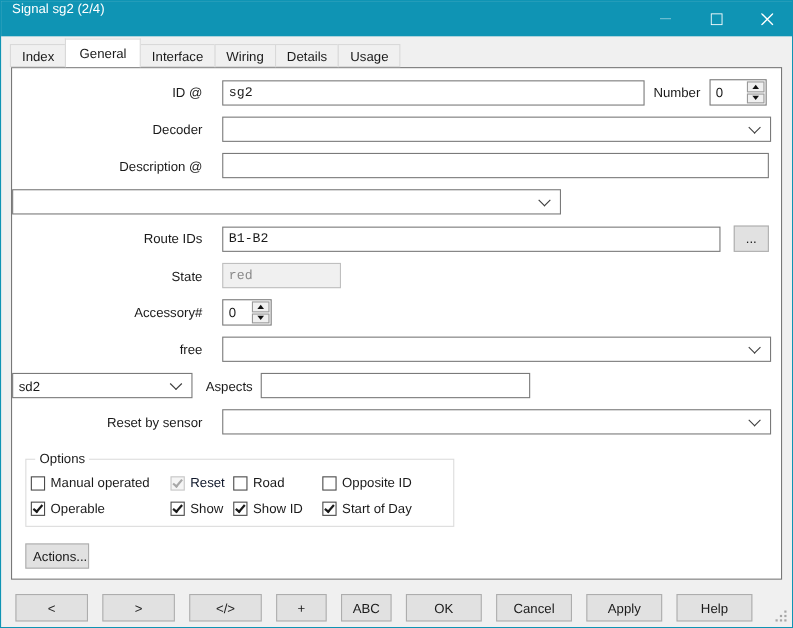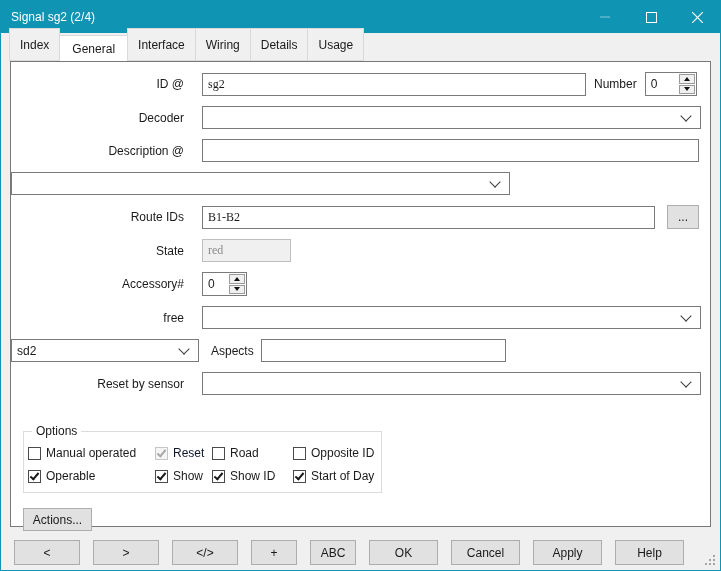--- a/index.html
+++ b/index.html
@@ -2,70 +2,70 @@
 <html><head>
 <meta charset="utf-8">
 <style>
   html,body{margin:0;padding:0;background:#cfcfcf;}
   .window{
     width:721px;height:571px;box-sizing:border-box;position:relative;
     border:1px solid #0f94b4;background:#f0f0f0;overflow:hidden;
     font-family:"Liberation Sans",sans-serif;font-size:12px;color:#1a1a1a;
   }
   
-  .titlebar{height:32px;background:#0f94b4;display:flex;align-items:center;color:#fff;}
+  .titlebar{height:32px;background:#0f94b4;display:flex;color:#fff;}
   .title{padding-left:10px;font-size:12px;}
   .win-controls{margin-left:auto;display:flex;height:100%;}
   .wbtn{width:46px;height:100%;display:flex;align-items:center;justify-content:center;}
   .wbtn.min svg{opacity:.5;}
   
   .tabs{height:28px;display:flex;align-items:flex-end;padding-left:8px;}
-  .tab{height:33px;padding:0 10px;display:flex;align-items:center;background:#f0f0f0;
+  .tab{height:21px;padding:0 10px;display:flex;align-items:center;background:#f0f0f0;
        border:1px solid #d9d9d9;box-sizing:border-box;margin-left:-1px;white-space:nowrap;}
   .tab:first-child{margin-left:0;}
   .tab.active{height:26px;background:#fff;border-bottom:none;position:relative;z-index:2;padding:0 12px;}
   
   .panel{margin:0 9px;height:466px;background:#fff;border:1px solid #787878;box-sizing:border-box;}
   .row{display:flex;align-items:center;margin-top:10px;}
   .lbl{flex:0 0 191px;box-sizing:border-box;padding-right:18px;display:flex;
        justify-content:flex-end;white-space:nowrap;overflow:visible;}
   .tb{height:23px;box-sizing:border-box;border:1px solid #7a7a7a;background:#fff;
-      font-family:Liberation Serif, serif;font-size:12px;color:#1a1a1a;padding:0 5px;outline:none;}
+      font-family:Liberation Mono, monospace;font-size:12px;color:#1a1a1a;padding:0 5px;outline:none;}
   .tb.disabled{background:#f0f0f0;border-color:#bfbfbf;color:#8a8a8a;}
   .combo{height:23px;box-sizing:border-box;border:1px solid #7a7a7a;background:#fff;
          display:flex;align-items:center;justify-content:space-between;padding-left:5px;}
   .chev{width:7px;height:7px;border-right:1px solid #3c3c3c;border-bottom:1px solid #3c3c3c;
         transform:rotate(45deg);margin:-4px 10px 0 0;flex-shrink:0;}
   .mid-lbl{margin:0 8px;white-space:nowrap;}
   .mid-lbl2{margin:0 7px 0 12px;white-space:nowrap;}
   .spinner{display:flex;height:24px;box-sizing:border-box;border:1px solid #7a7a7a;background:#fff;}
   .spin-val{flex:1;display:flex;align-items:center;padding-left:5px;}
   .spin-btns{width:16px;display:flex;flex-direction:column;padding:1px;gap:1px;box-sizing:content-box;}
   .sb{flex:1;background:#f0f0f0;border:1px solid #9a9a9a;box-sizing:border-box;
       display:flex;align-items:center;justify-content:center;}
   .tri-up{width:0;height:0;border-left:3px solid transparent;border-right:3px solid transparent;border-bottom:4px solid #111;}
   .tri-down{width:0;height:0;border-left:3px solid transparent;border-right:3px solid transparent;border-top:4px solid #111;}
   .btn{background:#e1e1e1;border:1px solid #adadad;font-family:"Liberation Sans",sans-serif;
        font-size:12px;color:#1a1a1a;box-sizing:border-box;}
   .browse{width:32px;height:24px;margin-left:12px;line-height:10px;}
   
-  .groupbox{position:relative;margin:36px 0 0 12px;width:359px;height:62px;
+  .groupbox{position:relative;margin:22px 0 0 12px;width:390px;height:62px;
             border:1px solid #dcdcdc;box-sizing:border-box;}
   .legend{position:absolute;top:-8px;left:8px;background:#fff;padding:0 4px;}
   .cb-grid{display:grid;grid-template-columns:127px 57px 81px auto;row-gap:9px;padding:14px 0 0 4px;}
   .cb{display:flex;align-items:center;gap:5px;white-space:nowrap;cursor:default;}
   .box{width:13px;height:13px;box-sizing:border-box;border:1px solid #4a4a4a;background:#fff;
        display:flex;align-items:center;justify-content:center;flex-shrink:0;}
   .tick{display:none;width:3px;height:7px;border-right:2px solid #1a1a1a;border-bottom:2px solid #1a1a1a;
         transform:rotate(40deg);margin-top:-2px;}
   .cb.checked .tick{display:block;}
   .cb.disabled .box{border-color:#c6c6c6;background:#f5f5f5;}
   .cb.disabled .tick{border-right-color:#a8a8a8;border-bottom-color:#a8a8a8;}
   .cb.disabled .cb-lbl{color:#0f172a;}
-  .actions-btn{margin:15px 0 0 12px;width:69px;height:23px;text-align:center;}
+  .actions-btn{margin:15px 0 0 12px;width:58px;height:23px;text-align:center;}
   
   .footer{display:flex;gap:13px;padding-left:13px;margin-top:13px;}
   .fbtn{height:25px;}
   .w66{width:66px;} .w46{width:46px;} .w69{width:69px;}
   .resize-grip{position:absolute;right:4px;bottom:4px;width:11px;height:11px;}
   .resize-grip::before{content:"";position:absolute;left:0;top:8px;width:2px;height:2px;background:#a6a6a6;
         box-shadow:4px 0 #a6a6a6,8px 0 #a6a6a6,4px -4px #a6a6a6,8px -4px #a6a6a6,8px -8px #a6a6a6;}
 </style>
 </head>
 <body>
@@ -152,21 +152,21 @@
           <span>Route IDs</span>
         </div>
       <input class="tb" style="width: 453px;" value="B1-B2">
       <button class="btn browse">...</button>
     </div>
 
     <div class="row">
       <div class="lbl">
           <span>State</span>
         </div>
-      <input class="tb disabled" style="width: 89px;" readonly="" value="red">
+      <input class="tb disabled" style="width: 108px;" readonly="" value="red">
     </div>
 
     <div class="row">
       <div class="lbl">
           <span>Accessory#</span>
         </div>
       <div class="spinner" style="width:45px">
         <div class="spin-val">0</div>
         <div class="spin-btns">
           <div class="sb">
@@ -183,21 +183,21 @@
       <div class="lbl">
           <span>free</span>
         </div>
       <div class="combo" style="width:499px">
         <span></span>
         <span class="chev"></span>
       </div>
     </div>
 
     <div class="row">
-      <div class="combo" style="width:188px">
+      <div class="combo" style="width:164px">
         <span>sd2</span>
         <span class="chev"></span>
       </div>
       <span class="mid-lbl2">Aspects</span>
       <input class="tb" style="width: 245px;" value="">
     </div>
 
     <div class="row">
       <div class="lbl">
           <span>Reset by sensor</span>

